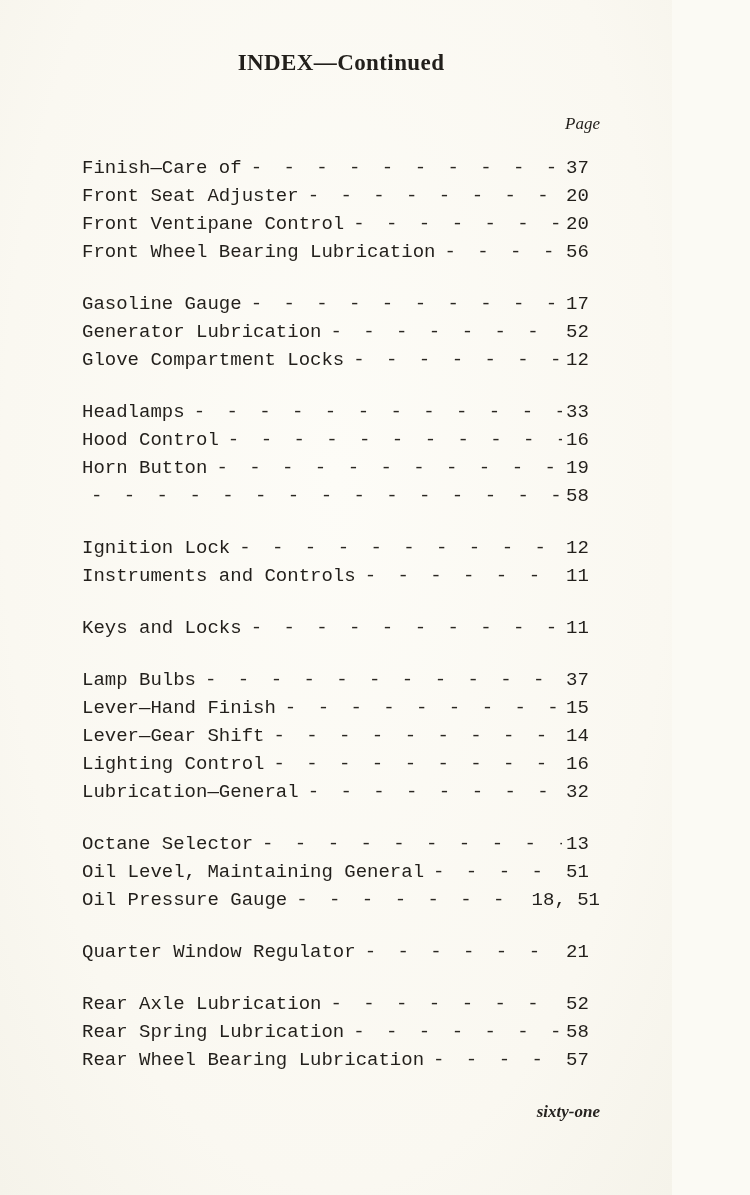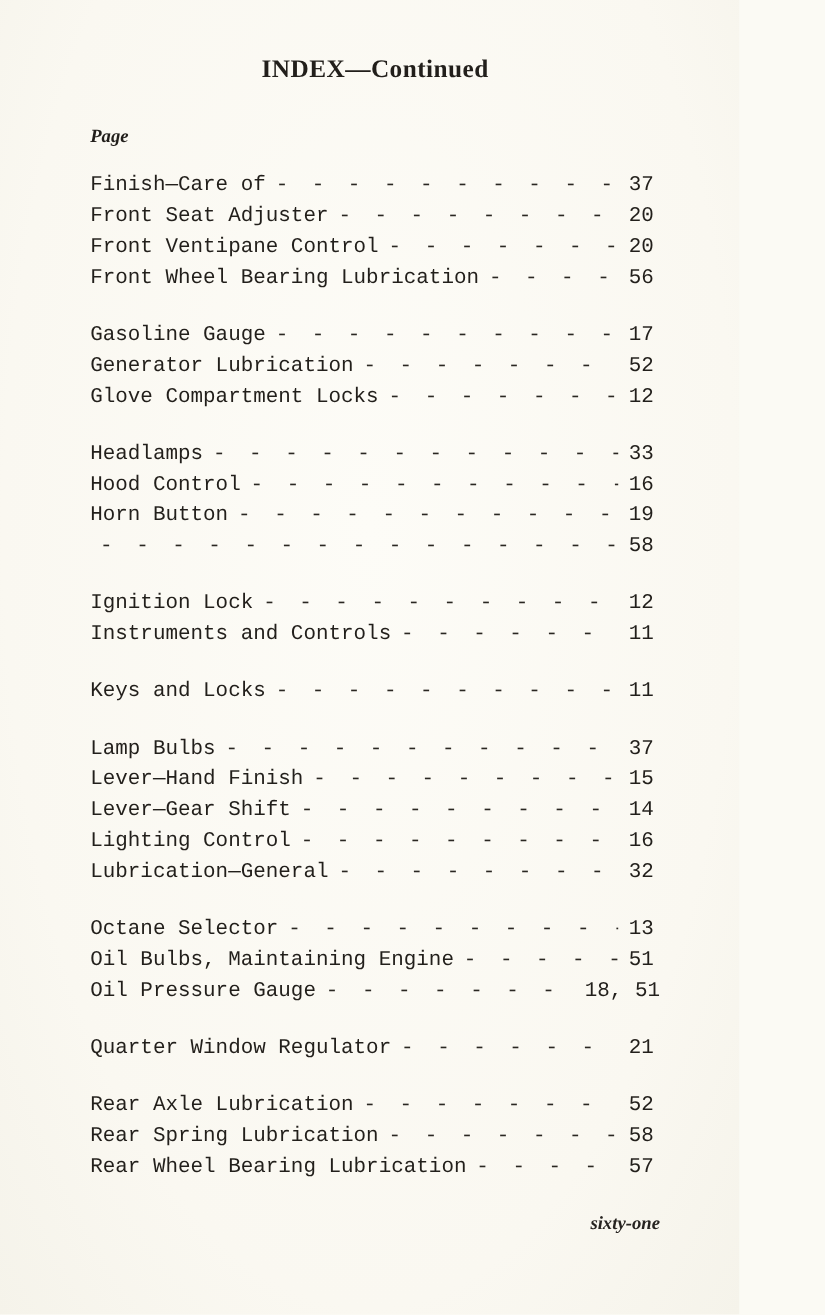--- a/index.html
+++ b/index.html
@@ -26,21 +26,22 @@
     font-weight: 700;
     text-align: center;
     letter-spacing: 0.4px;
   }
   .page-col-header {
     margin-top: 36px;
     margin-bottom: 20px;
     font-size: 17px;
     line-height: 20px;
     font-style: italic;
-    font-weight: 700;
+    font-weight: 400;
+    text-align: right;
   }
   .index-group {
     margin: 0 0 24px 0;
     font-family: Liberation Mono, monospace;
   }
   .index-group:last-child {
     margin-bottom: 0;
   }
   .row {
     display: flex;
@@ -56,21 +57,21 @@
     flex: 1 1 auto;
     overflow: hidden;
     white-space: nowrap;
     word-spacing: 10px;
     margin: 0 4px 0 9px;
     color: #2a2722;
   }
   .num {
     flex: 0 0 auto;
     min-width: 34px;
-    text-align: center;
+    text-align: left;
   }
   .footer-label {
     position: absolute;
     top: 1102px;
     right: 72px;
     font-size: 17px;
     font-style: italic;
     font-weight: 700;
     color: #262320;
   }
@@ -196,21 +197,21 @@
     </div>
   </div>
 
   <div class="index-group">
     <div class="row">
       <span class="label">Octane Selector</span>
         <span class="leader">- - - - - - - - - - - - - - - - - - - - - - - - - - - - - - - - - - - - - - - - </span>
         <span class="num">13</span>
     </div>
     <div class="row">
-      <span class="label">Oil Bulbs, Maintaining Engine</span>
+      <span class="label">Oil Level, Maintaining General</span>
         <span class="leader">- - - - - - - - - - - - - - - - - - - - - - - - - - - - - - - - - - - - - - - - </span>
         <span class="num">51</span>
     </div>
     <div class="row">
       <span class="label">Oil Pressure Gauge</span>
         <span class="leader">- - - - - - - - - - - - - - - - - - - - - - - - - - - - - - - - - - - - - - - - </span>
         <span class="num">18, 51</span>
     </div>
   </div>
 

